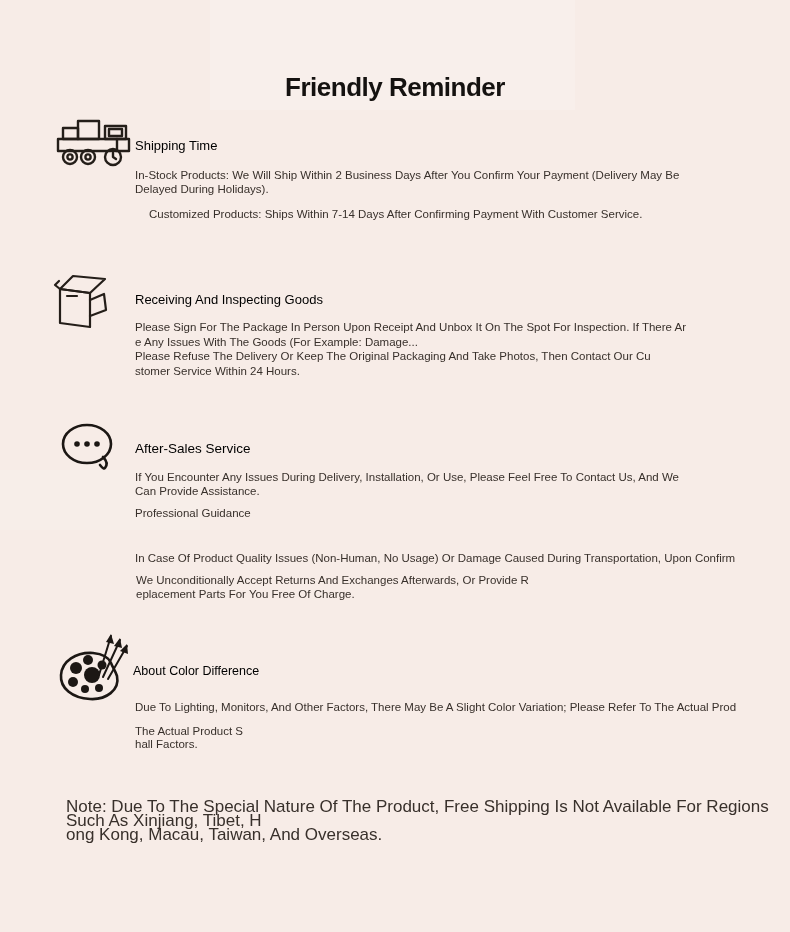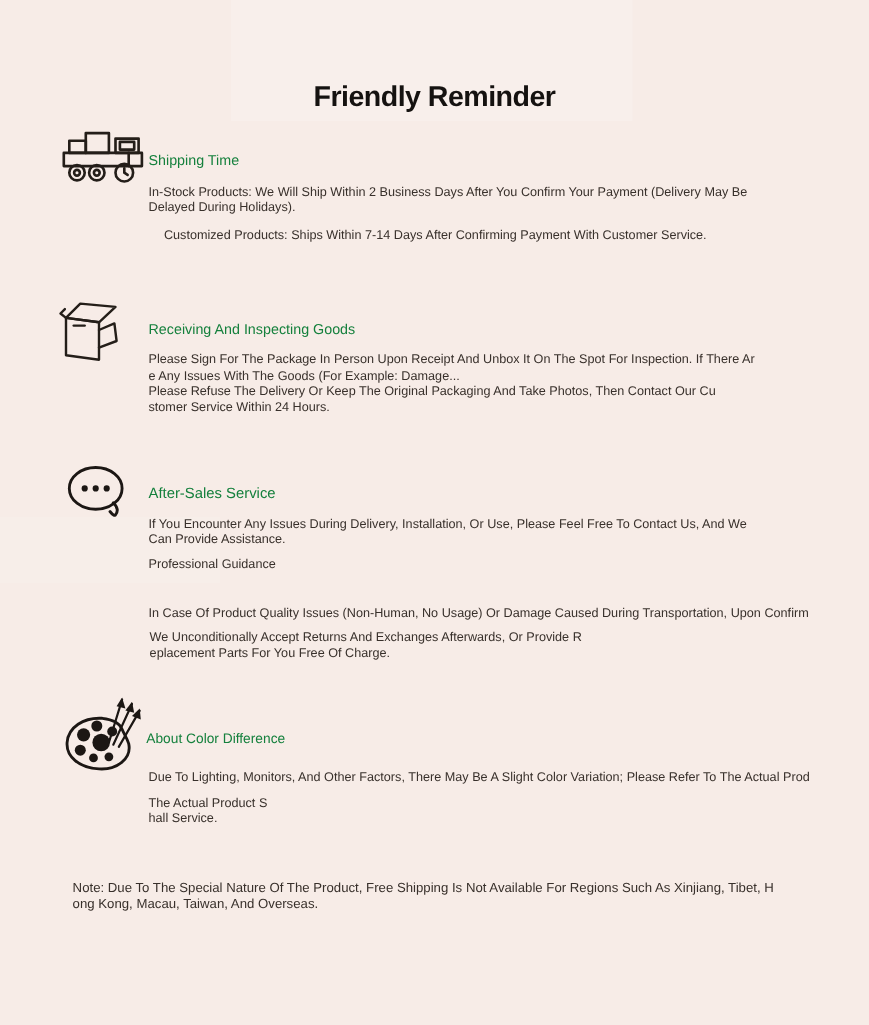--- a/index.html
+++ b/index.html
@@ -20,35 +20,35 @@
     letter-spacing: -0.5px;
     color: #151210;
     margin-top: 32px;
   }
   .section { position: absolute; left: 0; width: 790px; }
   .icon { position: absolute; }
   .heading {
     position: absolute;
     font-size: 13px;
     line-height: 15px;
-    color: #15803d;
+    color: #000000;
     white-space: pre;
   }
   .para {
     position: absolute;
     font-size: 11.5px;
     line-height: 14px;
     color: #38302b;
     white-space: pre-line;
   }
   .oneline { white-space: pre; width: 660px; overflow: hidden; }
   .tight { line-height: 12.5px; }
   .note-block { position: absolute; top: 800px; left: 66px; width: 710px; }
   .note-para {
-    font-size: 12px;
+    font-size: 17px;
     line-height: 14px;
     color: #38302b;
     white-space: pre-line;
     margin: 0 0 4px 0;
   }
 </style>
 </head>
 <body>
 
 <div class="artifact" style="left:210px; top:0; width:365px; height:110px; background:rgba(255,255,255,0.18);"></div>
@@ -144,19 +144,19 @@
         <circle cx="48" cy="37" r="4.5"></circle>
         <circle cx="19" cy="54" r="5"></circle>
         <circle cx="31" cy="61" r="4"></circle>
         <circle cx="45" cy="60" r="4"></circle>
       </g>
     </svg>
   </span>
   <div class="heading" style="left:133px; top:36px; font-size:12.5px;">About Color Difference</div>
   <div class="para oneline" style="left:135px; top:72px;">Due To Lighting, Monitors, And Other Factors, There May Be A Slight Color Variation; Please Refer To The Actual Prod</div>
   <div class="para tight" style="left:135px; top:97px; width:640px;">The Actual Product S
-hall Service.</div>
+hall Factors.</div>
 </div>
 
 <div class="note-block">
   <p class="note-para">Note: Due To The Special Nature Of The Product, Free Shipping Is Not Available For Regions Such As Xinjiang, Tibet, H
 ong Kong, Macau, Taiwan, And Overseas.</p>
 </div>
 
 </body></html>

